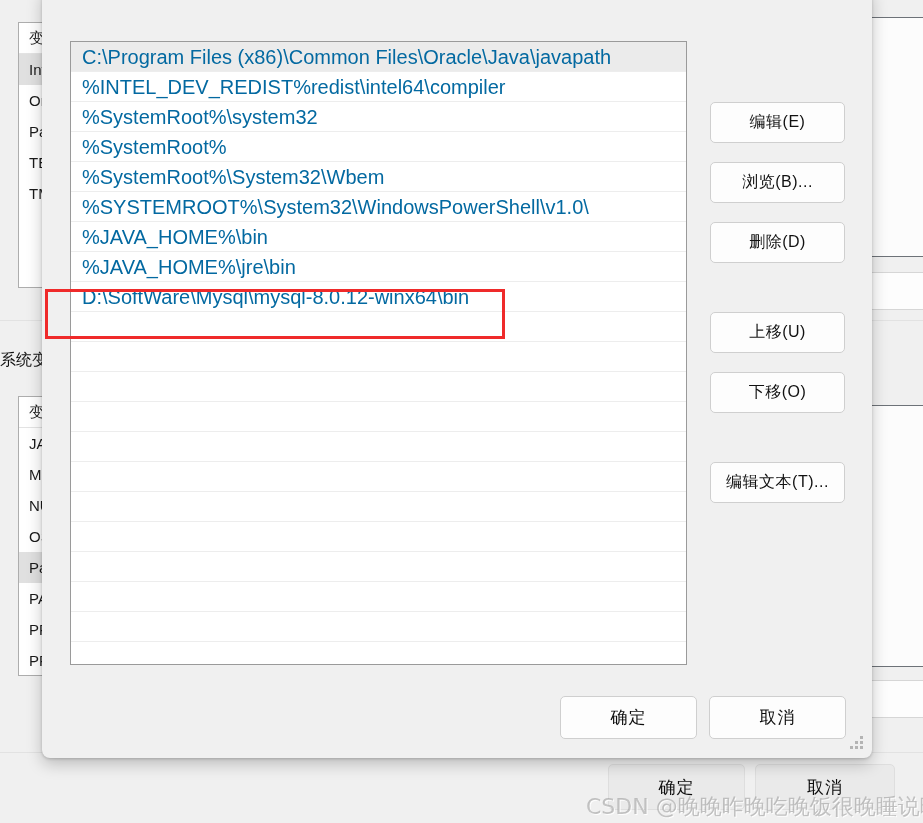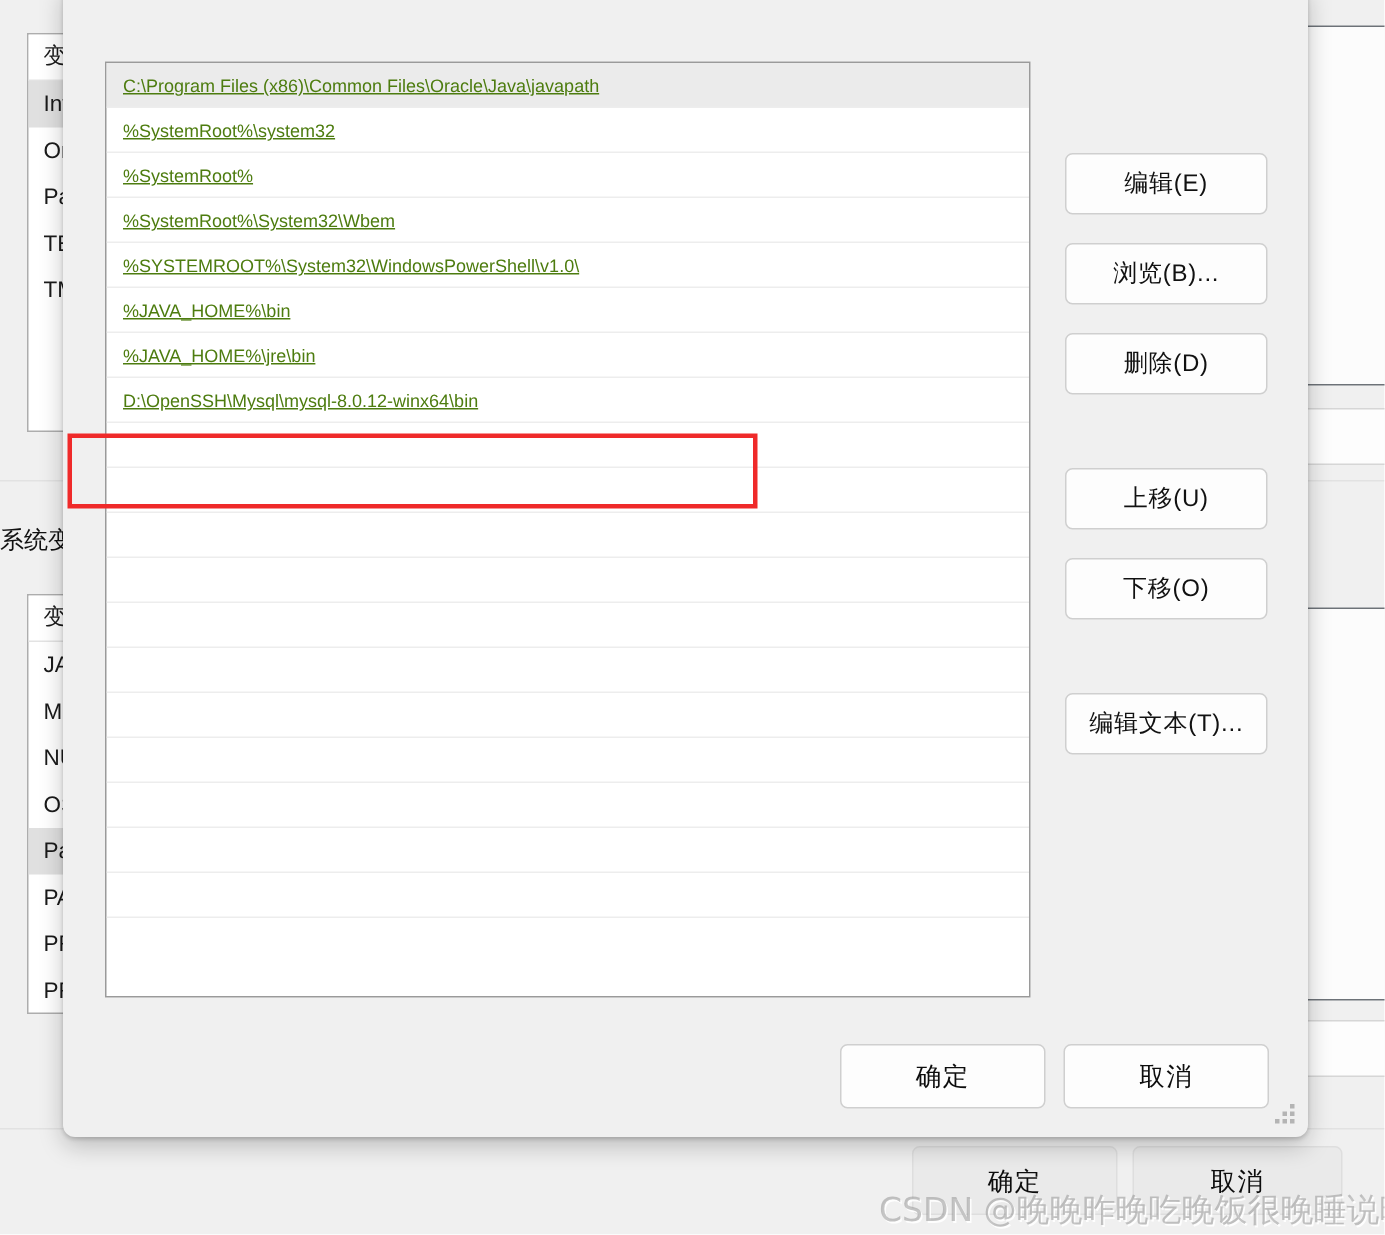--- a/index.html
+++ b/index.html
@@ -173,27 +173,26 @@
     height: 624px;
     background: #ffffff;
     border: 1px solid #9a9a9a;
     box-sizing: border-box;
     overflow: hidden;
   }
   .path-row {
     height: 30px;
     line-height: 30px;
     padding-left: 11px;
-    font-size: 12px;
-    color: #4d7c0f;
+    font-size: 20px;
+    color: #0369a1;
     border-bottom: 1px solid #ededed;
     white-space: nowrap;
     overflow: hidden;
     box-sizing: border-box;
-    text-decoration: underline;
   }
   .path-row.first {
     background: #ebebeb;
   }
   .path-row.empty {
     border-bottom: 1px solid #ededed;
   }
 
   
   #red-highlight {
@@ -327,27 +326,28 @@
   <div id="parent-right-btn2"></div>
 
   <div class="parent-bottom-btn" id="parent-ok-button">确定</div>
   <div class="parent-bottom-btn" id="parent-cancel-button">取消</div>
 </div>
 
 <div id="edit-dialog">
 
   <div id="path-list">
     <div class="path-row first">C:\Program Files (x86)\Common Files\Oracle\Java\javapath</div>
+    <div class="path-row">%INTEL_DEV_REDIST%redist\intel64\compiler</div>
     <div class="path-row">%SystemRoot%\system32</div>
     <div class="path-row">%SystemRoot%</div>
     <div class="path-row">%SystemRoot%\System32\Wbem</div>
     <div class="path-row">%SYSTEMROOT%\System32\WindowsPowerShell\v1.0\</div>
     <div class="path-row">%JAVA_HOME%\bin</div>
     <div class="path-row">%JAVA_HOME%\jre\bin</div>
-    <div class="path-row">D:\OpenSSH\Mysql\mysql-8.0.12-winx64\bin</div>
+    <div class="path-row">D:\SoftWare\Mysql\mysql-8.0.12-winx64\bin</div>
     <div class="path-row empty"></div>
     <div class="path-row empty"></div>
     <div class="path-row empty"></div>
     <div class="path-row empty"></div>
     <div class="path-row empty"></div>
     <div class="path-row empty"></div>
     <div class="path-row empty"></div>
     <div class="path-row empty"></div>
     <div class="path-row empty"></div>
     <div class="path-row empty"></div>

